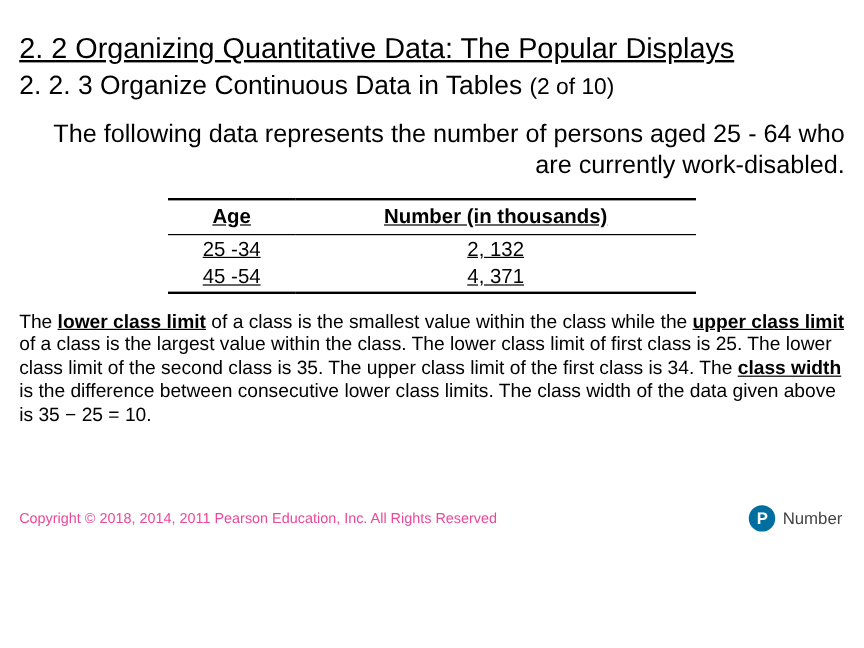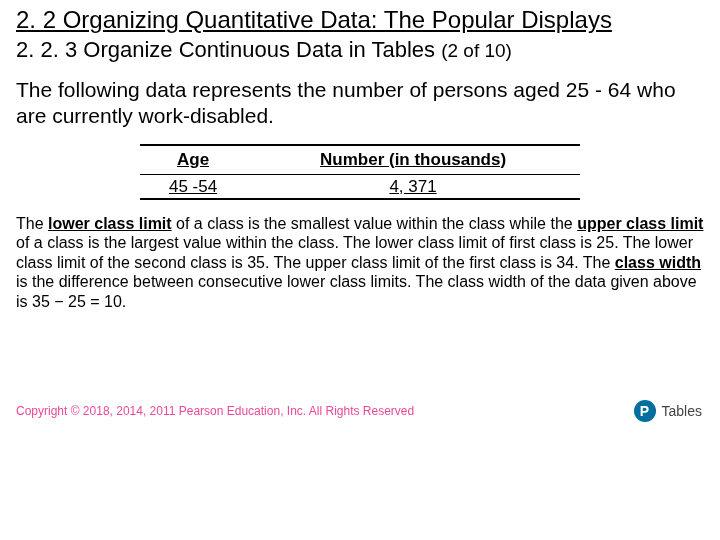--- a/index.html
+++ b/index.html
@@ -10,40 +10,42 @@
     background: #fff;
     font-family: Arial, Helvetica, sans-serif;
     color: #000;
     overflow: hidden;
   }
   .slide {
     position: relative;
     width: 720px;
     height: 432px;
     box-sizing: border-box;
+    margin-top: 21px;
   }
   .heading {
     padding: 4px 16px 0 16px;
   }
   .section-title {
     font-size: 24px;
     line-height: 1.2;
     font-weight: 400;
     text-decoration: underline;
     margin: 2px 0 0 0;
   }
   .subsection {
     font-size: 22px;
     line-height: 1.2;
     margin: 2px 0 0 0;
   }
   .intro {
     font-size: 21px;
     line-height: 1.25;
     margin: 14px 16px 0 16px;
+    text-align: right;
   }
   .tbl-wrap {
     margin: 14px auto 0 auto;
     width: 440px;
   }
   table {
     border-collapse: collapse;
     width: 100%;
     text-decoration: underline;
   }
@@ -122,20 +124,24 @@
   <div class="tbl-wrap">
     <table>
       <thead>
         <tr>
           <th>Age</th>
           <th>Number (in thousands)</th>
         </tr>
       </thead>
       <tbody>
         <tr>
+          <td>25 -34</td>
+          <td>2, 132</td>
+        </tr>
+        <tr>
           <td>45 -54</td>
           <td>4, 371</td>
         </tr>
       </tbody>
     </table>
   </div>
 
   <div class="body-text">
     <span>The </span>
     <b>lower class limit</b>
@@ -143,16 +149,16 @@
     <b>upper class limit</b>
     <span> of a class is the largest value within the class. The lower class limit of first class is 25. The lower class limit of the second class is 35. The upper class limit of the first class is 34. The </span>
     <b>class width</b>
     <span> is the difference between consecutive lower class limits. The class width of the data given above is 35 − 25 = 10.</span>
   </div>
 
   <div class="copyright">Copyright © 2018, 2014, 2011 Pearson Education, Inc. All Rights Reserved</div>
 
   <div class="logo">
     <div class="logo-mark">P</div>
-    <div class="logo-text">Tables</div>
+    <div class="logo-text">Number</div>
   </div>
 
 </div>
 
 </body></html>

